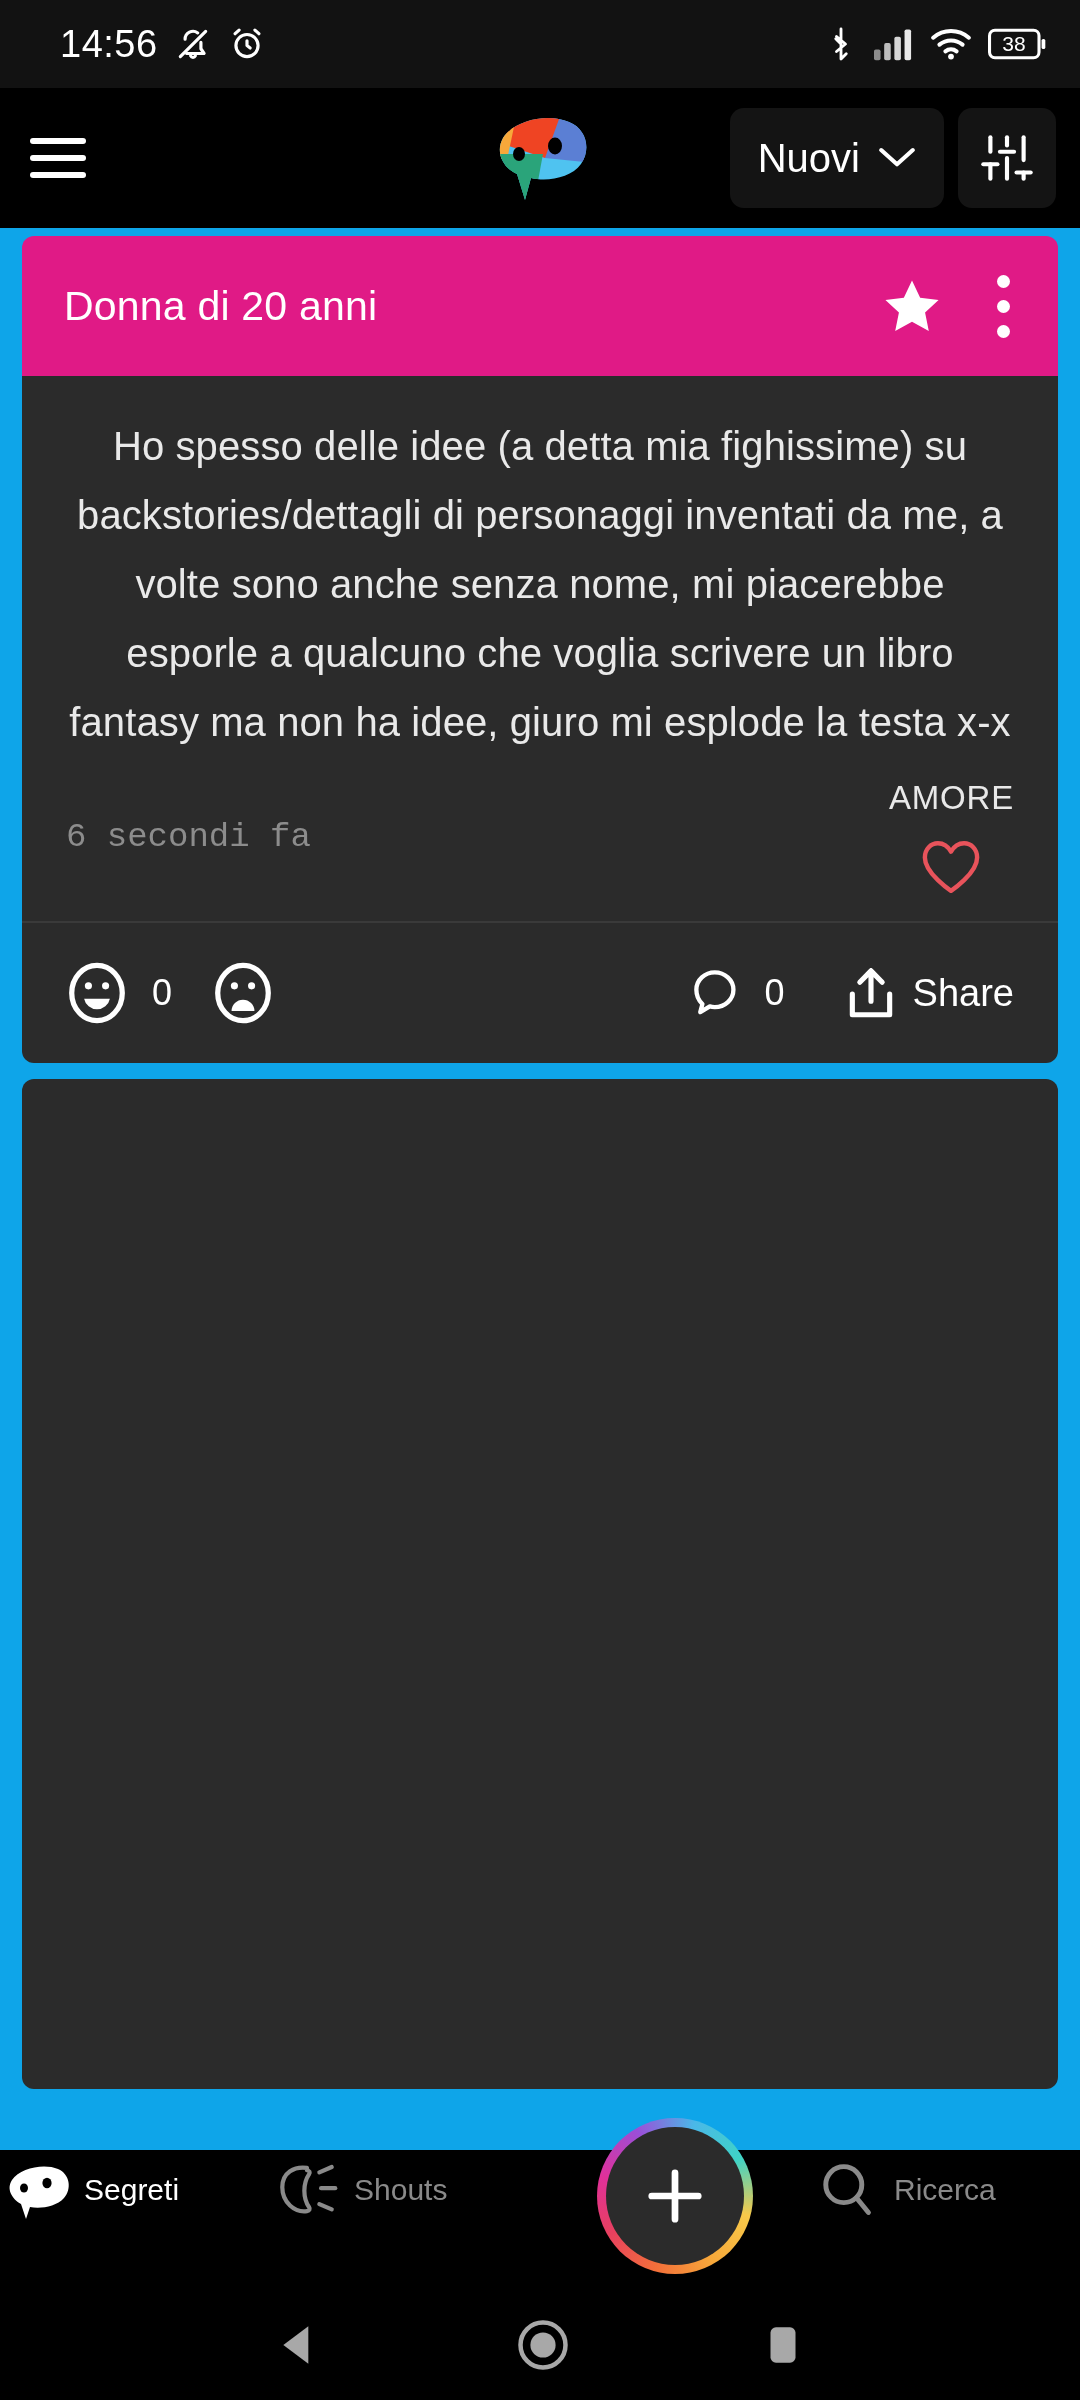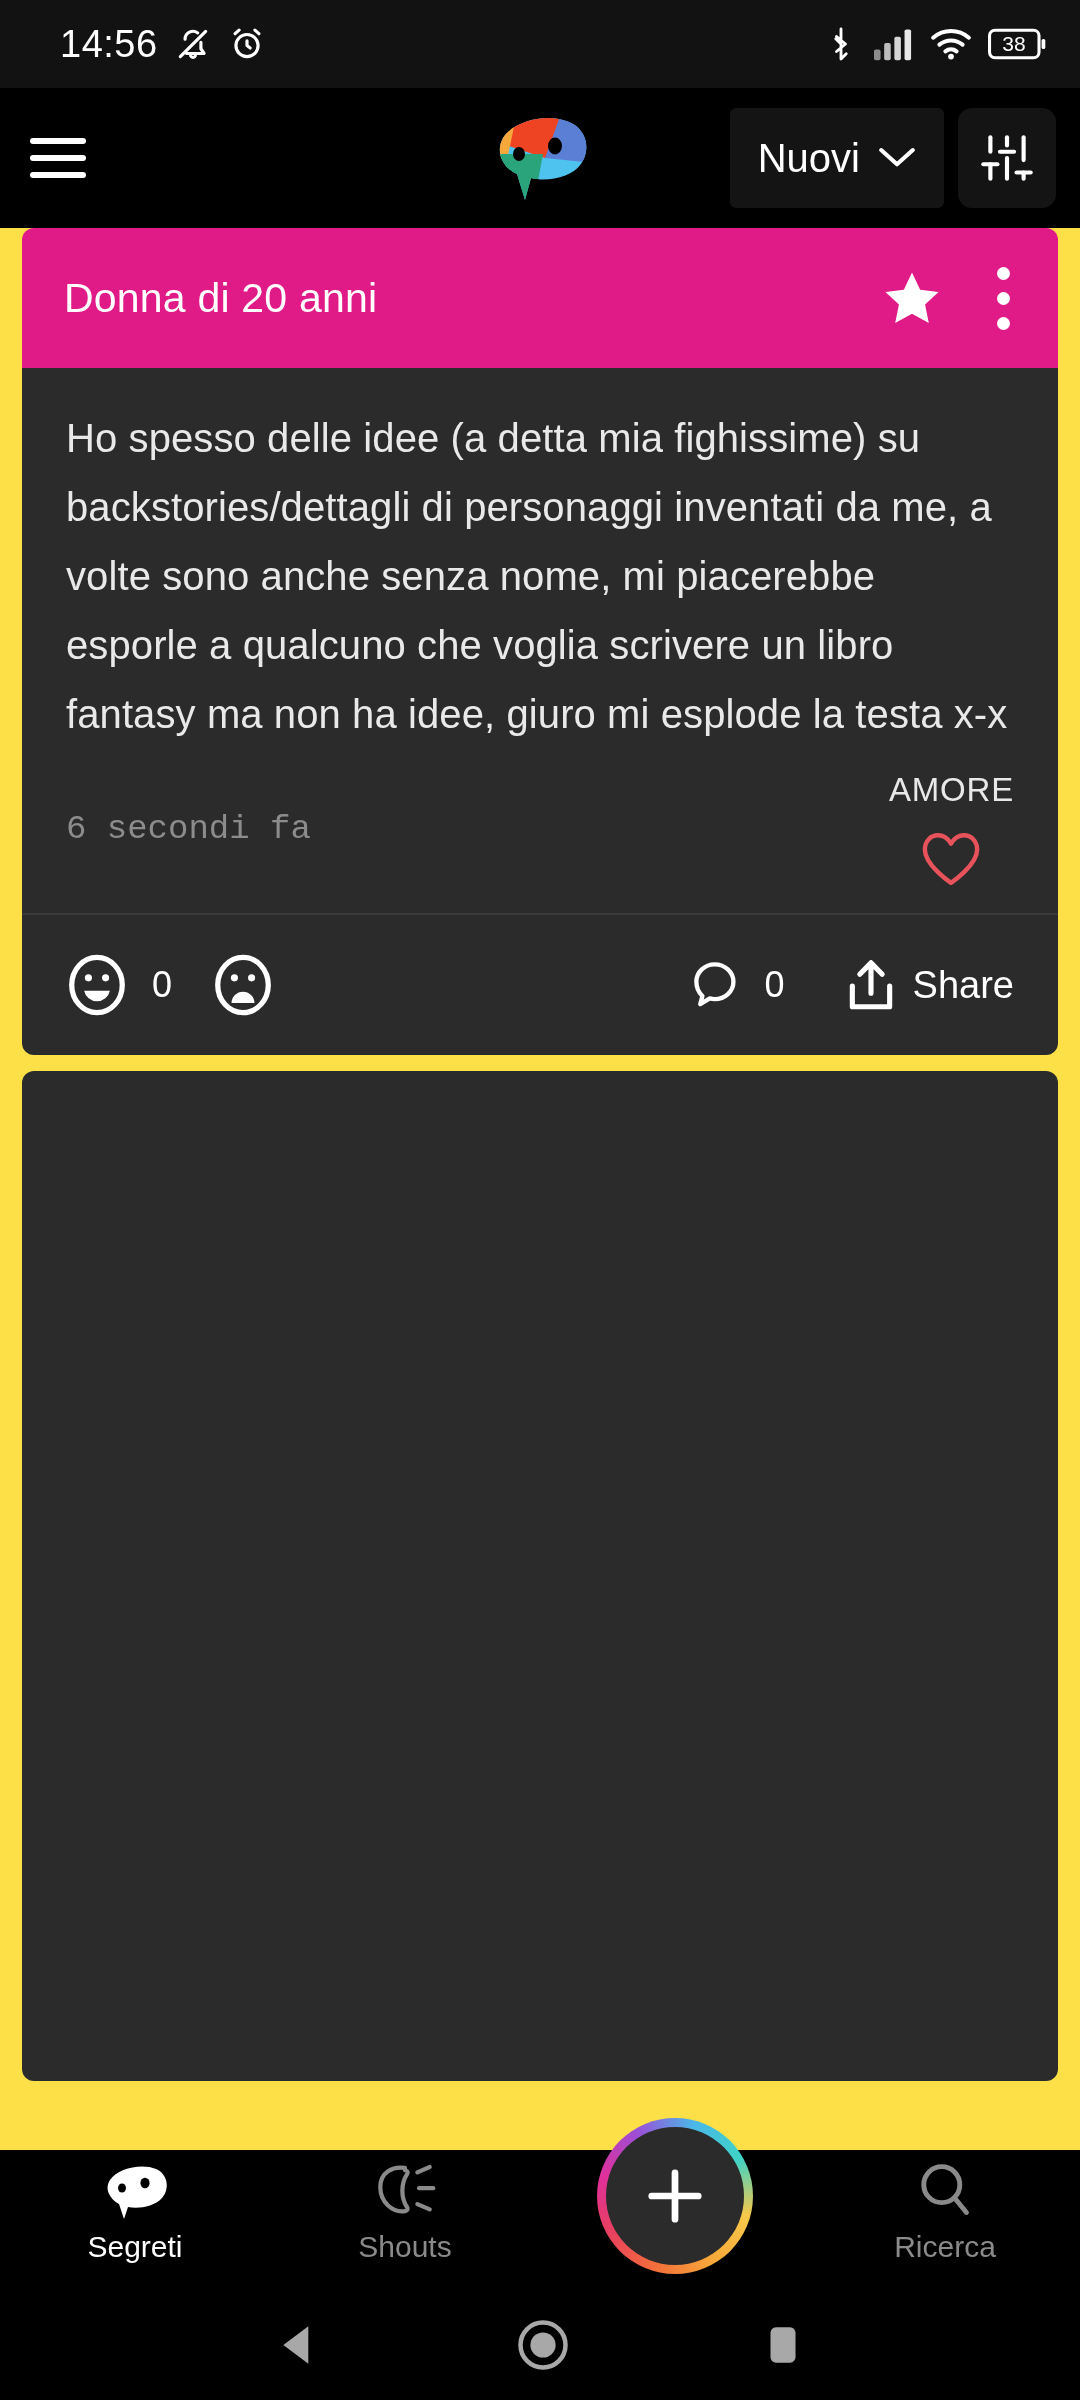--- a/index.html
+++ b/index.html
@@ -25,31 +25,31 @@
   
   .appbar {
     height: 140px; background: #000; flex: none;
     display: flex; align-items: center; position: relative; padding: 0 24px 0 30px;
   }
   .hamburger { width: 64px; height: 64px; display: flex; flex-direction: column; justify-content: center; gap: 11px; cursor: pointer; }
   .hamburger span { display: block; width: 56px; height: 6px; background: #fff; border-radius: 3px; }
   .brand-logo { position: absolute; left: 50%; top: 50%; transform: translate(-50%,-50%); width: 110px; height: 100px; }
   .appbar-right { margin-left: auto; display: flex; align-items: center; gap: 14px; }
   .sort-btn {
-    background: #141414; border-radius: 6px; height: 100px; padding: 0 28px;
+    background: #141414; border-radius: 14px; height: 100px; padding: 0 28px;
     display: flex; align-items: center; gap: 18px; cursor: pointer;
   }
   .sort-btn .label { color: #fff; font-size: 40px; }
   .filter-btn {
     background: #141414; border-radius: 14px; width: 98px; height: 100px;
     display: flex; align-items: center; justify-content: center; cursor: pointer;
   }
 
   
-  .feed { flex: 1 1 auto; background: #fde047; padding: 0 22px; overflow: hidden; }
+  .feed { flex: 1 1 auto; background: #0ea5e9; padding: 8px 22px; overflow: hidden; text-align: center; }
   .card { border-radius: 12px; overflow: hidden; margin-bottom: 16px; }
   .card-header {
     background: #e01a86; height: 140px; display: flex; align-items: center;
     padding: 0 28px 0 42px;
   }
   .card-title { color: #fff; font-size: 41px; font-weight: 400; letter-spacing: .2px; }
   .card-header-actions { margin-left: auto; display: flex; align-items: center; gap: 36px; }
   .star-btn { cursor: pointer; display:flex; }
   .kebab { width: 54px; height: 76px; display: flex; flex-direction: column; align-items: center; justify-content: center; gap: 12px; cursor: pointer; }
   .kebab i { width: 13px; height: 13px; border-radius: 50%; background: #fff; display: block; }
@@ -76,21 +76,21 @@
   .share-label { color: #fff; font-size: 38px; }
   .share-act { gap: 16px; }
 
   .card-empty { background: #2b2b2b; border-radius: 12px; height: 1010px; }
 
   
   .bottomnav {
     height: 140px; background: #000; flex: none; display: flex; align-items: flex-start;
     position: relative; padding-top: 10px;
   }
-  .navitem { flex: 1; display: flex; flex-direction: column; align-items: center; gap: 10px; cursor: pointer; }
+  .navitem { flex: 1; display: flex; flex-direction: row; align-items: center; gap: 10px; cursor: pointer; }
   .navitem .nav-label { font-size: 30px; color: #8a8a8a; }
   .navitem.active .nav-label { color: #fff; }
   .nav-center { flex: 1; position: relative; }
   .fab {
     position: absolute; left: 50%; top: -42px; transform: translateX(-50%);
     width: 156px; height: 156px; border-radius: 50%;
     background: conic-gradient(from 150deg, #f7a83a, #f36f3a, #e8405f, #e0309a, #9b4fd8, #4ab8e8, #3fd3c6, #f7c94a, #f7a83a);
     display: flex; align-items: center; justify-content: center; cursor: pointer;
   }
   .fab-inner {

